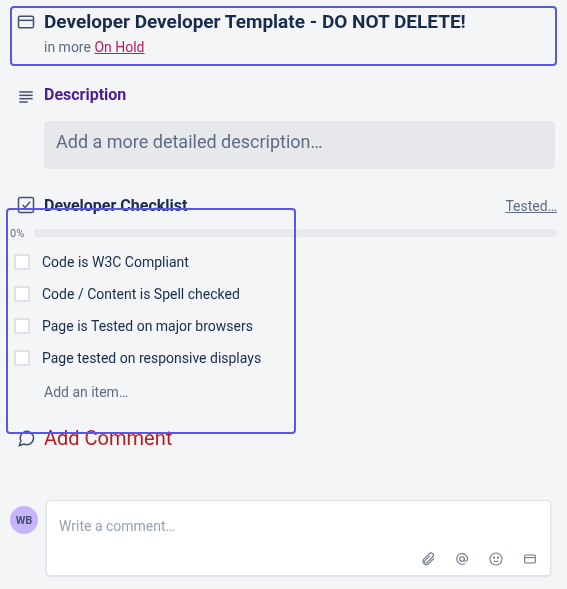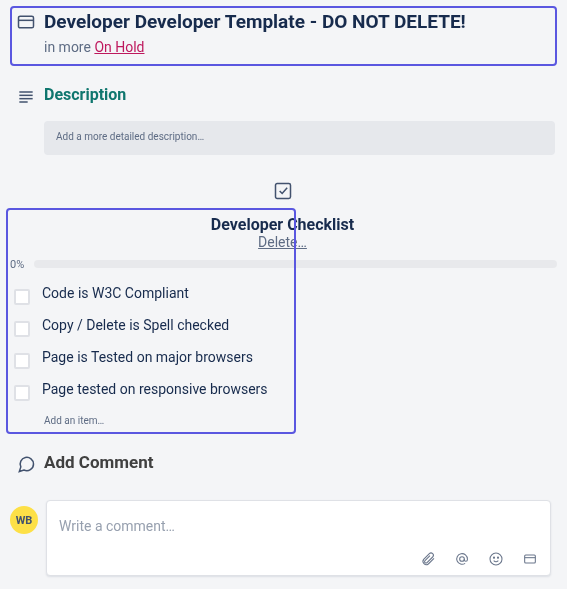--- a/index.html
+++ b/index.html
@@ -33,54 +33,54 @@
     position:absolute;
     top:208px; left:6px; width:290px; height:226px;
     border: 2px solid #5a57e0;
     border-radius: 4px;
     pointer-events: none;
   }
 
   
   .section { display:flex; padding: 6px 8px 0 8px; }
   .section .body { flex:1; }
-  .section-title { font-size: 16px; font-weight:700; color:#0f766e; }
+  .section-title { font-size: 16px; font-weight:700; color:#4c1d95; }
   .desc-box {
     margin: 10px 0 0 44px;
     background: rgba(9,30,66,0.06);
     border-radius: 4px;
     padding: 10px 12px;
-    font-size: 10px;
+    font-size: 18px;
     color:#5e6c84;
     width: calc(100% - 56px);
-    height: 34px;
+    height: 48px;
     cursor:pointer;
   }
 
   
-  .checklist-header { display:flex; align-items:center; padding: 24px 10px 0 8px; flex-direction: column; }
+  .checklist-header { display:flex; align-items:center; padding: 24px 10px 0 8px; }
   .checklist-header .body { flex:1; display:flex; align-items:center; }
   .checklist-header .title2 { font-size:16px; font-weight:700; color:#172b4d; }
   .delete-link { font-size:14px; color:#5e6c84; text-decoration:underline; cursor:pointer; }
 
   .progress-row { display:flex; align-items:center; padding: 8px 10px 6px 10px; }
   .progress-row .pct { font-size:11px; color:#5e6c84; width:24px; }
   .progress-bar { flex:1; height:8px; background:#e8e9ec; border-radius:4px; }
 
   .items { padding: 0 8px 0 8px; }
-  .chk-row { display:flex; align-items:flex-end; padding: 4px 0; }
+  .chk-row { display:flex; align-items:center; padding: 4px 0; }
   .chk-box { width:16px; height:16px; border:2px solid #dfe1e6; border-radius:2px; background:#fff; margin: 0 12px 0 6px; cursor:pointer; }
   .chk-label { font-size:14px; color:#172b4d; padding:4px 0; }
-  .add-item { font-size:10px; color:#5e6c84; padding:10px 0 8px 36px; cursor:pointer; }
+  .add-item { font-size:14px; color:#5e6c84; padding:10px 0 8px 36px; cursor:pointer; }
 
   
   .comment-section { padding: 18px 8px 0 8px; display:flex; }
-  .comment-title { font-size:17px; font-weight:700; color:#404040; }
+  .comment-title { font-size:20px; font-weight:400; color:#b91c1c; }
   .avatar {
-    width:28px; height:28px; border-radius:50%; background:#fde047;
+    width:28px; height:28px; border-radius:50%; background:#c4b5fd;
     display:flex; align-items:center; justify-content:center;
     font-size:11px; font-weight:700; color:#42526e;
     position:absolute; left:10px; top:506px;
   }
   .comment-box {
     position:absolute; left:46px; top:500px; right:16px;
     background:#fff; border:1px solid #dfe1e6; border-radius:4px;
     box-shadow: 0 1px 2px rgba(9,30,66,0.1);
     height: 76px;
     display:flex; flex-direction:column;
@@ -142,44 +142,44 @@
     <span>
       <svg viewBox="0 0 24 24">
           <rect x="3" y="3" width="18" height="18" rx="2"></rect>
           <polyline points="8 12 11 15 17 8"></polyline>
         </svg>
     </span>
   </div>
   <div class="body">
     <div class="title2">Developer Checklist</div>
   </div>
-  <a class="delete-link">Delete…</a>
+  <a class="delete-link">Tested…</a>
 </div>
 
 <div class="progress-row">
   <div class="pct">0%</div>
   <div class="progress-bar"></div>
 </div>
 
 <div class="items">
   <div class="chk-row">
     <div class="chk-box"></div>
     <div class="chk-label">Code is W3C Compliant</div>
   </div>
   <div class="chk-row">
     <div class="chk-box"></div>
-    <div class="chk-label">Copy / Delete is Spell checked</div>
+    <div class="chk-label">Code / Content is Spell checked</div>
   </div>
   <div class="chk-row">
     <div class="chk-box"></div>
     <div class="chk-label">Page is Tested on major browsers</div>
   </div>
   <div class="chk-row">
     <div class="chk-box"></div>
-    <div class="chk-label">Page tested on responsive browsers</div>
+    <div class="chk-label">Page tested on responsive displays</div>
   </div>
   <div class="add-item">Add an item…</div>
 </div>
 
 <div class="chk-highlight"></div>
 
 <div class="comment-section">
   <div class="icon-col">
     <span>
       <svg viewBox="0 0 24 24">

